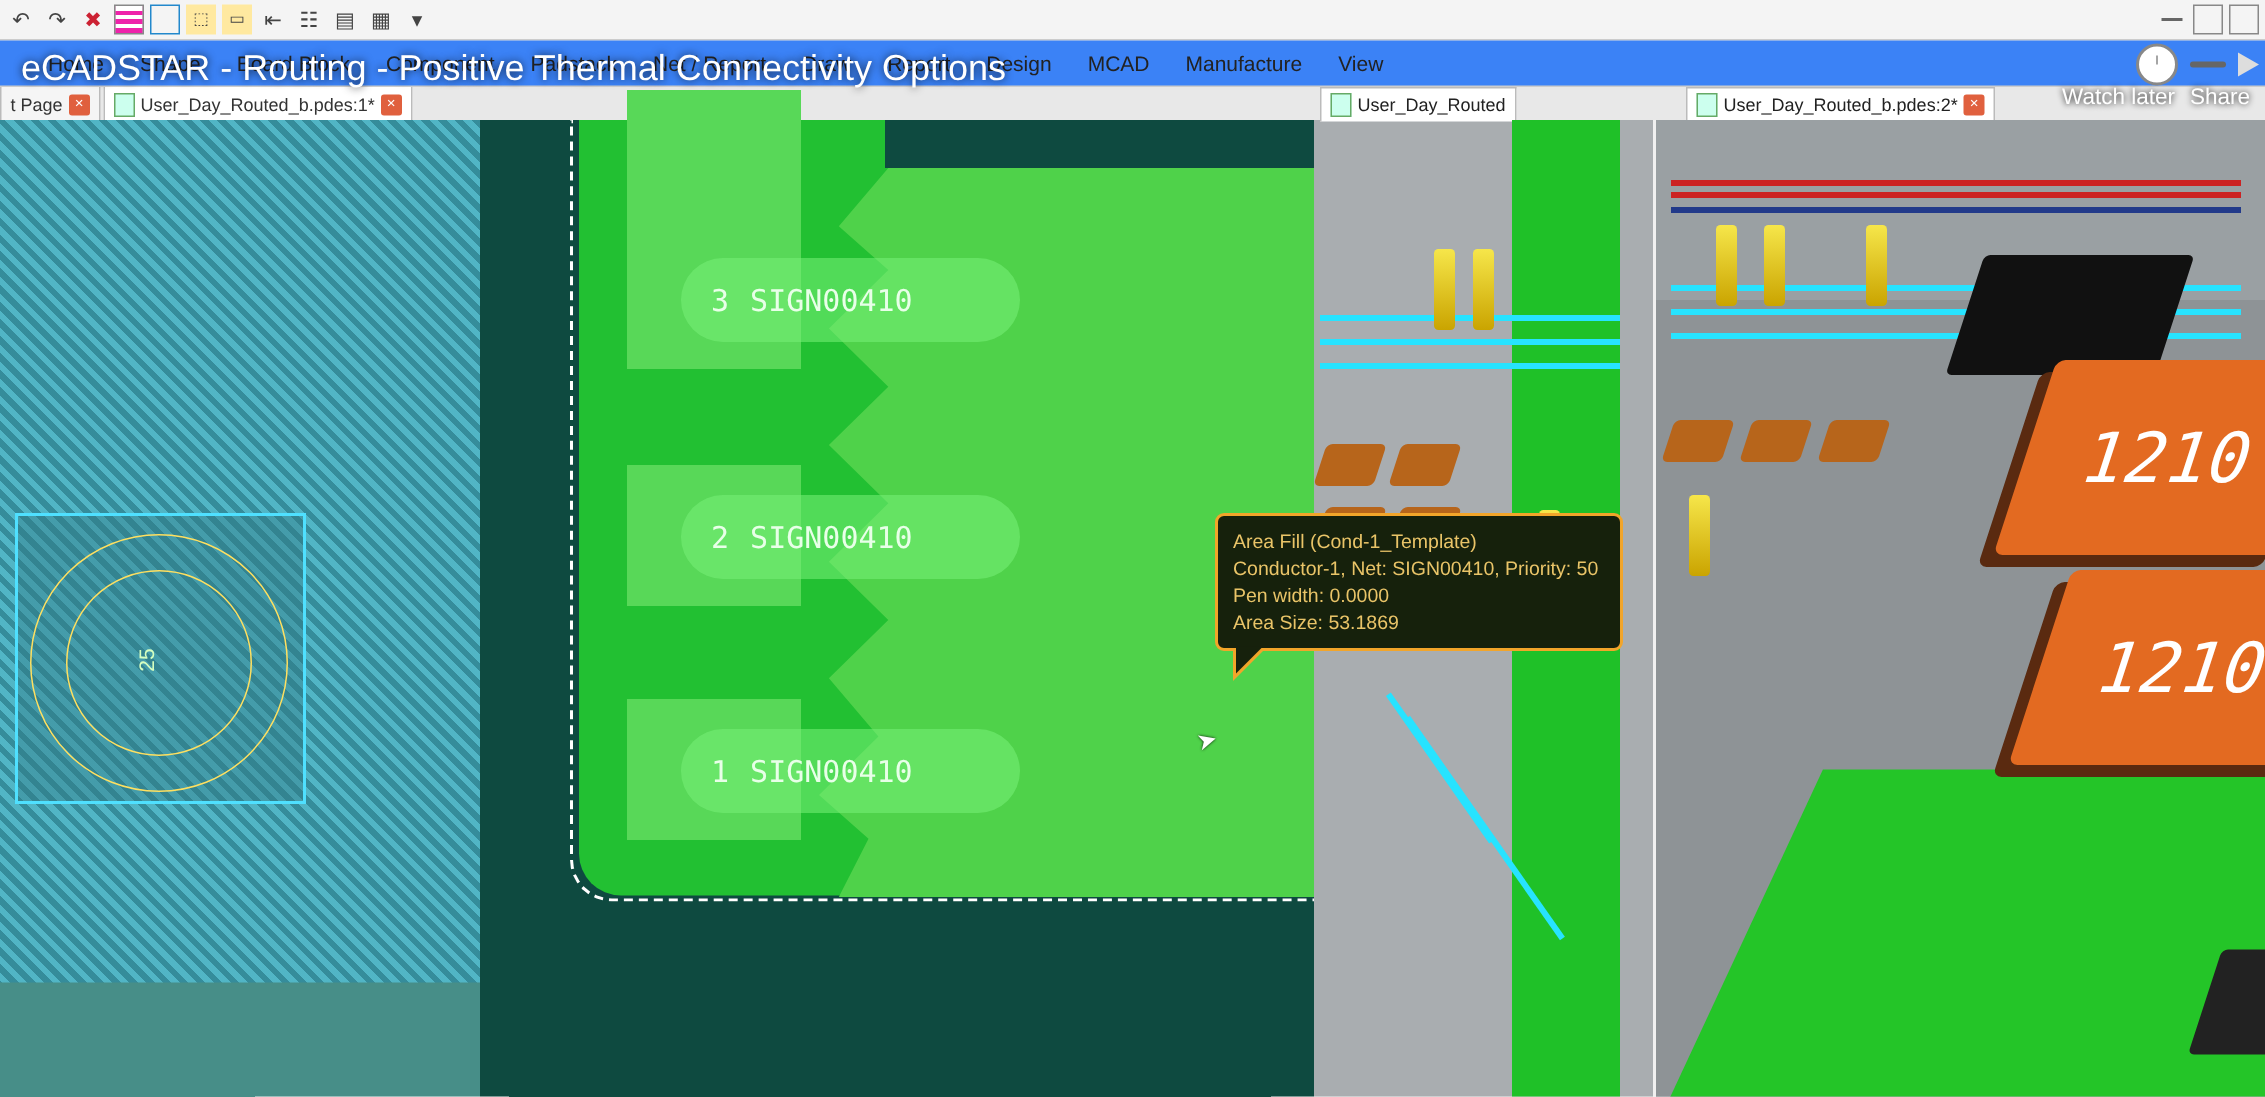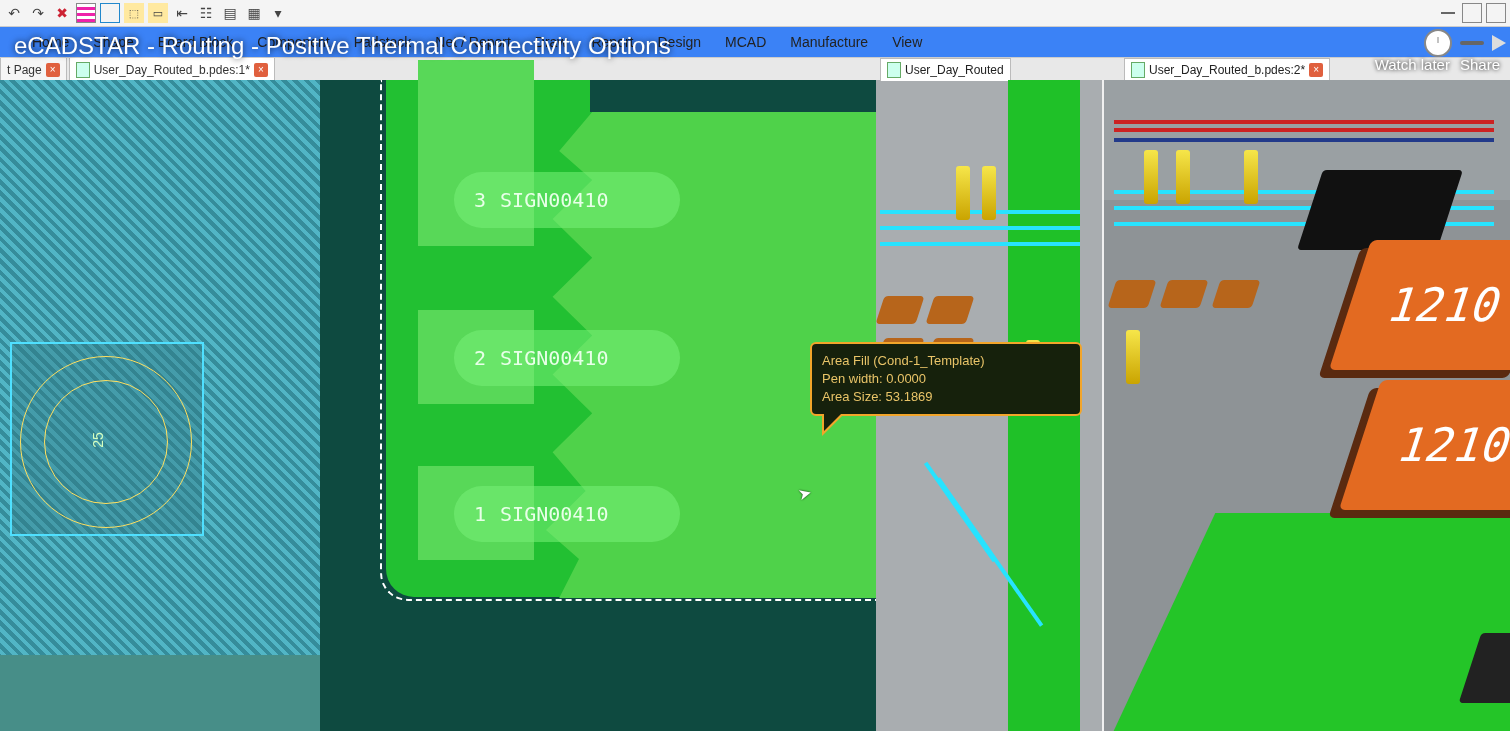--- a/index.html
+++ b/index.html
@@ -298,17 +298,18 @@
     <div class="cyl" style="left:60px;top:200px"></div>
     <div class="cyl" style="left:112px;top:200px"></div>
     <div class="chip"></div>
     <div class="cap c1">1210</div>
     <div class="cap c2">1210</div>
     <div class="chip2"></div>
   </div>
 
   <div class="tooltip">
     <div>Area Fill (Cond-1_Template)</div>
+    <div>Conductor-1, Net: SIGN00410, Priority: 50</div>
     <div>Pen width: 0.0000</div>
     <div>Area Size: 53.1869</div>
   </div>
 
 </div>
 
 </body></html>

